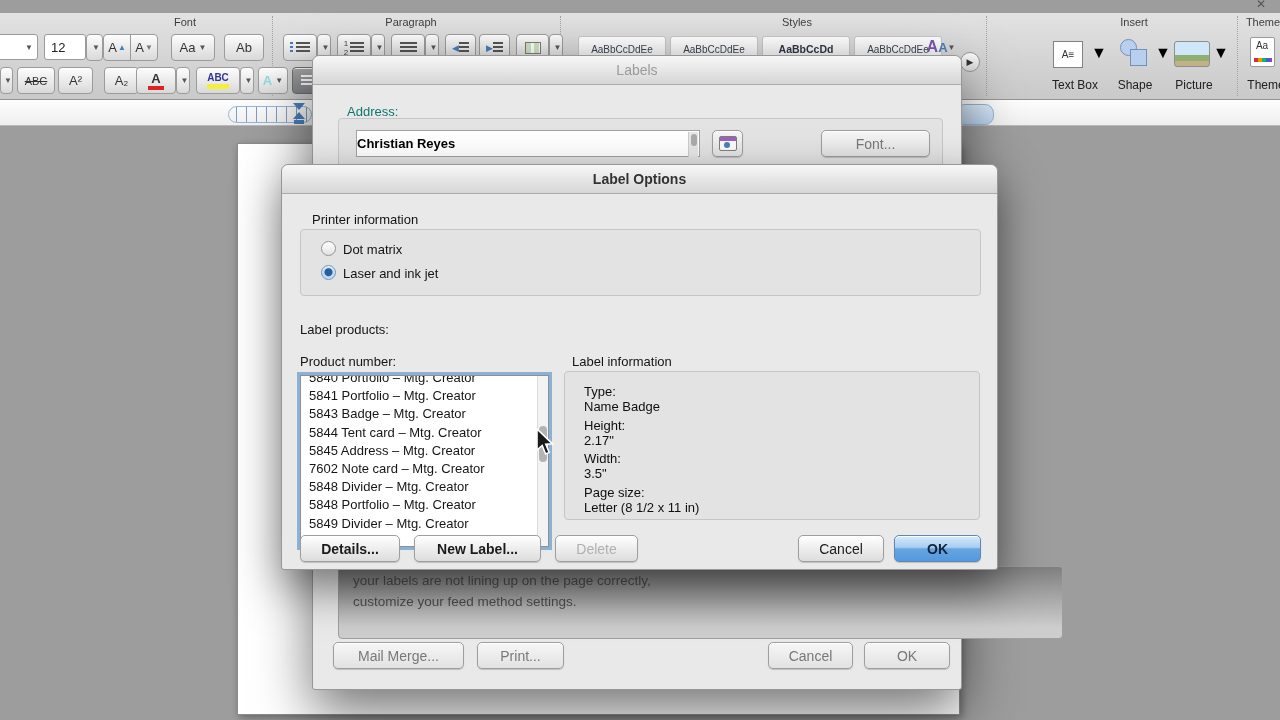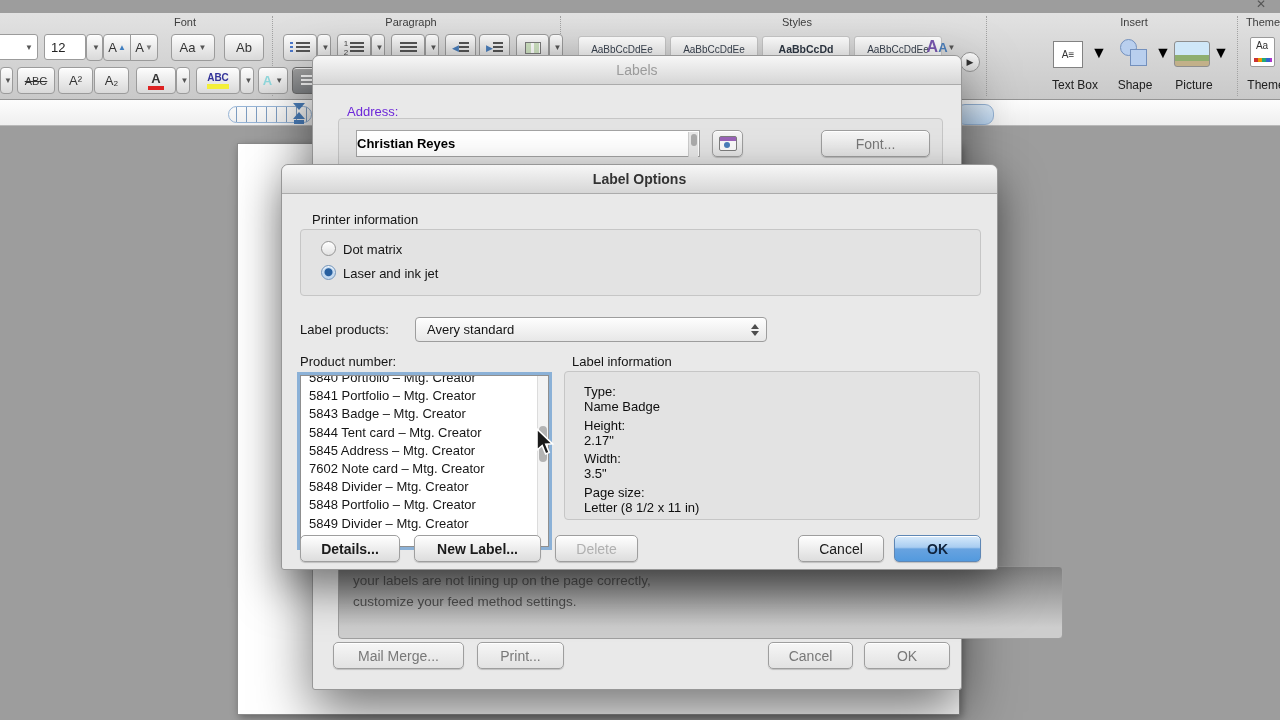--- a/index.html
+++ b/index.html
@@ -81,21 +81,21 @@
   .mbtn{position:absolute;height:27px;border-radius:5px;border:1px solid #9e9e9e;
     background:linear-gradient(#ffffff,#ececec 55%,#dddddd);box-shadow:inset 0 1px 0 #fff,0 1px 1px rgba(0,0,0,.18);
     display:flex;align-items:center;justify-content:center;font-size:14px;color:#1b1b1b;}
   .mbtn.bold{font-weight:bold;}
   .mbtn.disabled{color:#b0b0b0;}
   .mbtn.blue{background:linear-gradient(#d7eafb,#a9cdf1 45%,#68a3e0 52%,#539ade);border-color:#5e87b5;font-weight:bold;color:#10243d;}
 
   
   .labels-dlg{left:312px;top:55px;width:650px;height:635px;box-shadow:0 22px 55px rgba(0,0,0,.55);}
   .labels-dlg .titlebar{color:#9b9b9b;}
-  .labels-dlg .lbl{color:#6d28d9;}
+  .labels-dlg .lbl{color:#0f766e;}
   .labels-dlg .mbtn{color:#787878;background:linear-gradient(#f6f6f6,#e2e2e2);}
   .addr-input{position:absolute;left:43px;top:74px;width:344px;height:27px;background:#fff;border:1px solid #a3a3a3;
     font-size:13px;font-weight:bold;color:#000;display:flex;align-items:center;}
   .addr-scroll{position:absolute;right:1px;top:1px;width:10px;height:25px;background:#e7e7e7;border-left:1px solid #cccccc;}
   .addr-scroll i{display:block;width:6px;height:12px;margin:2px auto 0;background:#ababab;border-radius:3px;}
   .contact-btn{position:absolute;left:399px;top:74px;width:31px;height:27px;}
   .contact-icon{width:18px;height:15px;border:1px solid #7d7d7d;border-radius:2px;background:#fafafa;position:relative;}
   .contact-icon::before{content:"";position:absolute;left:0;top:0;width:100%;height:4px;background:#9a63b8;}
   .contact-icon::after{content:"";position:absolute;left:4px;bottom:2px;width:6px;height:6px;border-radius:50%;background:#4a7ebb;}
   .feed-box{position:absolute;left:25px;top:510px;width:725px;height:73px;border:1px solid #9f9f9f;border-radius:4px;
@@ -171,21 +171,21 @@
 
     <div class="b" style="left:0;top:54px;width:13px">
         <span class="dd">▼</span>
       </div>
     <div class="b" style="left:17px;top:54px;width:38px;text-decoration:line-through;font-size:11px">
         <span>ABC</span>
       </div>
     <div class="b" style="left:58px;top:54px;width:35px">
         <span>A²</span>
       </div>
-    <div class="b" style="left:94px;top:54px;width:35px">
+    <div class="b" style="left:104px;top:54px;width:35px">
         <span>A₂</span>
       </div>
     <div class="b" style="left:136px;top:54px;width:40px;flex-direction:column;font-weight:bold">
         <span style="line-height:13px">A</span>
         <i style="width:16px;height:4px;background:#d22;margin-top:1px"></i>
       </div>
     <div class="b" style="left:176px;top:54px;width:14px">
         <span class="dd">▼</span>
       </div>
     <div class="b" style="left:196px;top:54px;width:44px;flex-direction:column;font-size:10px;font-weight:bold;color:#33339a">
@@ -343,27 +343,20 @@
       </div>
 
     <div class="lbl" style="left:30px;top:47px">Printer information</div>
     <div class="gbox" style="left:18px;top:64px;width:681px;height:67px"></div>
     <div class="radio" style="left:39px;top:76px"></div>
     <div class="lbl" style="left:61px;top:77px">Dot matrix</div>
     <div class="radio selected" style="left:39px;top:100px"></div>
     <div class="lbl" style="left:61px;top:101px">Laser and ink jet</div>
 
     <div class="lbl" style="left:18px;top:157px">Label products:</div>
-    <div class="dropdown">
-      <span>Avery standard</span>
-      <span class="stepper">
-          <i class="tri-up"></i>
-          <i class="tri-dn"></i>
-        </span>
-    </div>
 
     <div class="lbl" style="left:18px;top:189px">Product number:</div>
     <div class="plist">
       <div class="plist-items">
 
           <div class="pl-item">5840 Portfolio – Mtg. Creator</div>
 
           <div class="pl-item">5841 Portfolio – Mtg. Creator</div>
 
           <div class="pl-item">5843 Badge – Mtg. Creator</div>

